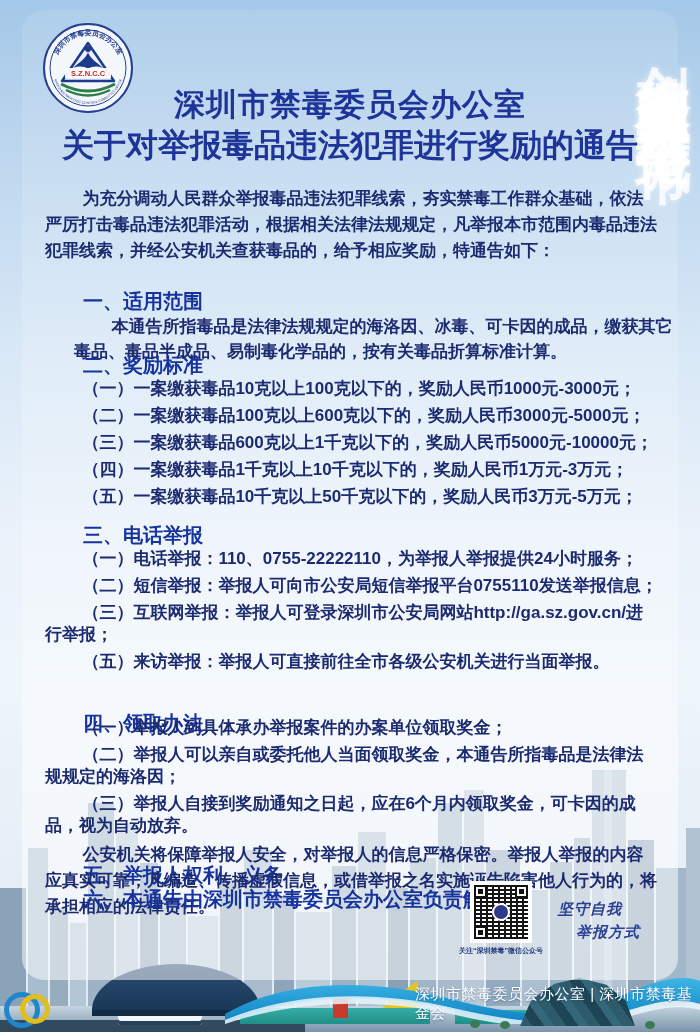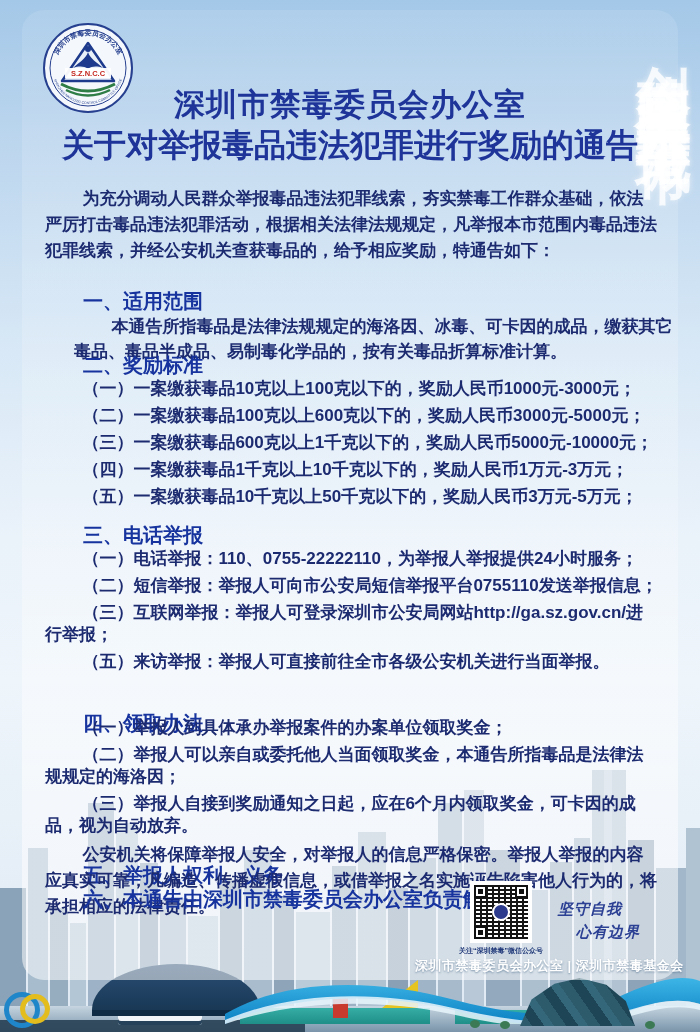--- a/index.html
+++ b/index.html
@@ -59,21 +59,21 @@
                      repeating-linear-gradient(90deg,#151515 0 2px,transparent 2px 6px);}
   .qf{position:absolute;width:13px;height:13px;border:2px solid #111;background:#fff;box-sizing:border-box;}
   .qf::after{content:"";position:absolute;inset:2px;background:#111;}
   .qf.tl{left:0;top:0;} .qf.tr{right:0;top:0;} .qf.bl{left:0;bottom:0;}
   .qlogo{position:absolute;left:50%;top:50%;width:14px;height:14px;margin:-9px 0 0 -9px;background:#2b3a8c;border-radius:50%;border:2px solid #fff;}
   .qr-caption{position:absolute;left:441px;top:946px;width:120px;z-index:6;text-align:center;
     font-size:7px;color:#223a7a;font-weight:600;}
   .slogan{position:absolute;left:558px;top:897px;z-index:6;font-size:15px;line-height:23px;
     font-weight:800;font-style:italic;color:var(--slogan_blue,#2c4094);letter-spacing:1px;}
   .slogan .l2{margin-left:18px;}
-  .footer-line{position:absolute;left:415px;top:957px;z-index:6;font-size:13px;font-weight:700;
+  .footer-line{position:absolute;left:415px;top:985px;z-index:6;font-size:15px;font-weight:400;
     color:var(--footer_text,#fff);letter-spacing:.5px;text-shadow:0 1px 2px rgba(20,60,100,.45);}
 </style>
 </head>
 <body>
 
 <div class="poster">
 
   <div class="skyline">
     <div class="b" style="left:0;width:26px;height:120px;background:#8ba3b8"></div>
     <div class="b" style="left:28px;width:20px;height:160px;background:#a7bccd"></div>
@@ -204,18 +204,18 @@
       <div class="qf tl"></div>
       <div class="qf tr"></div>
       <div class="qf bl"></div>
       <div class="qlogo"></div>
     </div>
   </div>
   <div class="qr-caption">关注“深圳禁毒”微信公众号</div>
 
   <div class="slogan">
     <div>坚守自我</div>
-    <div class="l2">心有边界</div>
+    <div class="l2">举报方式</div>
   </div>
 
   <div class="footer-line">深圳市禁毒委员会办公室 | 深圳市禁毒基金会</div>
 
 </div>
 
 </body></html>

